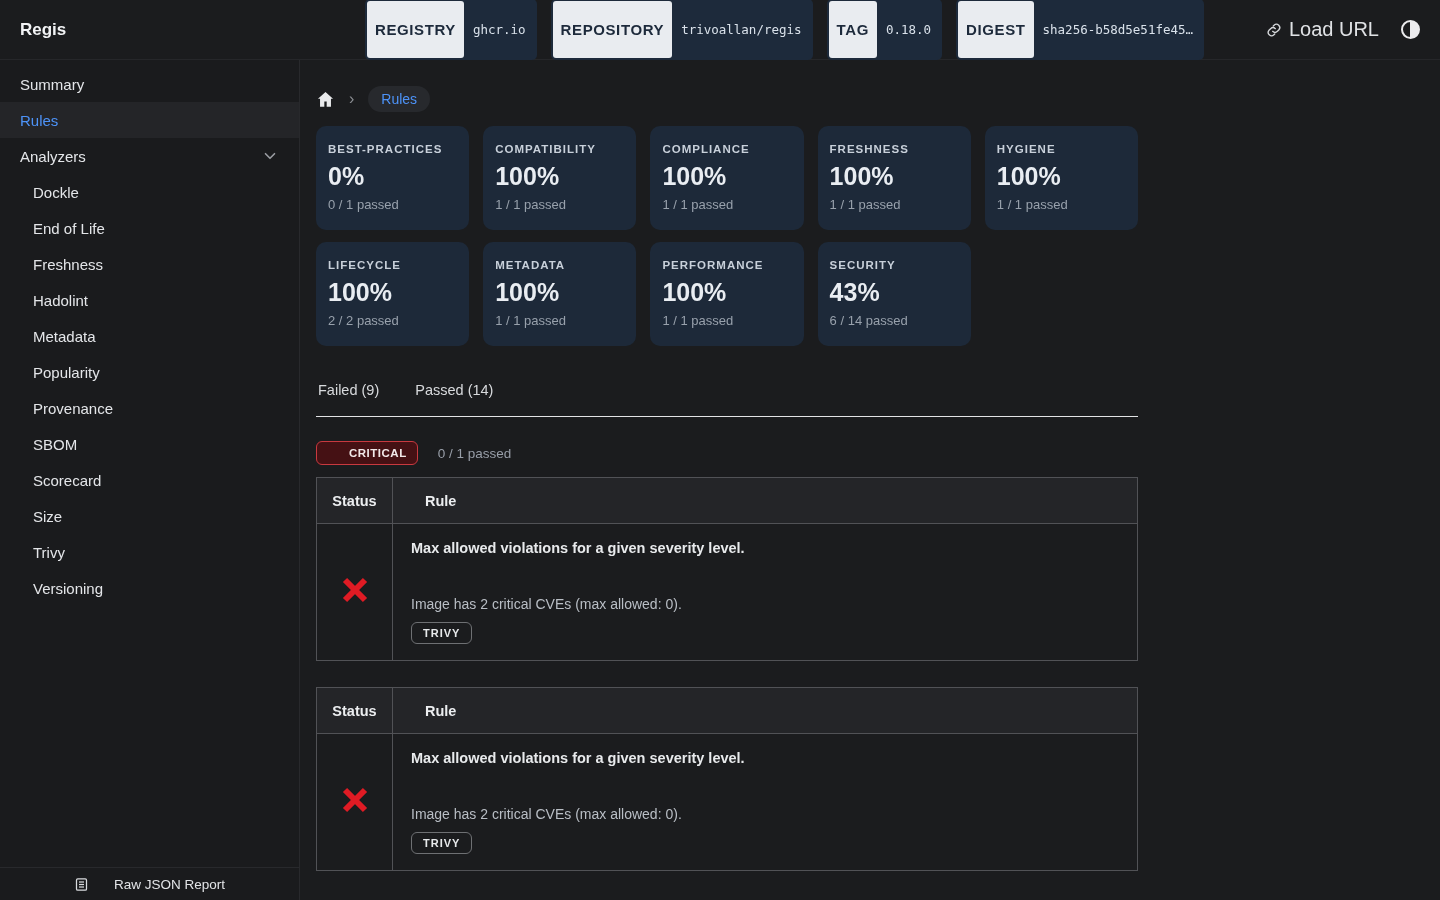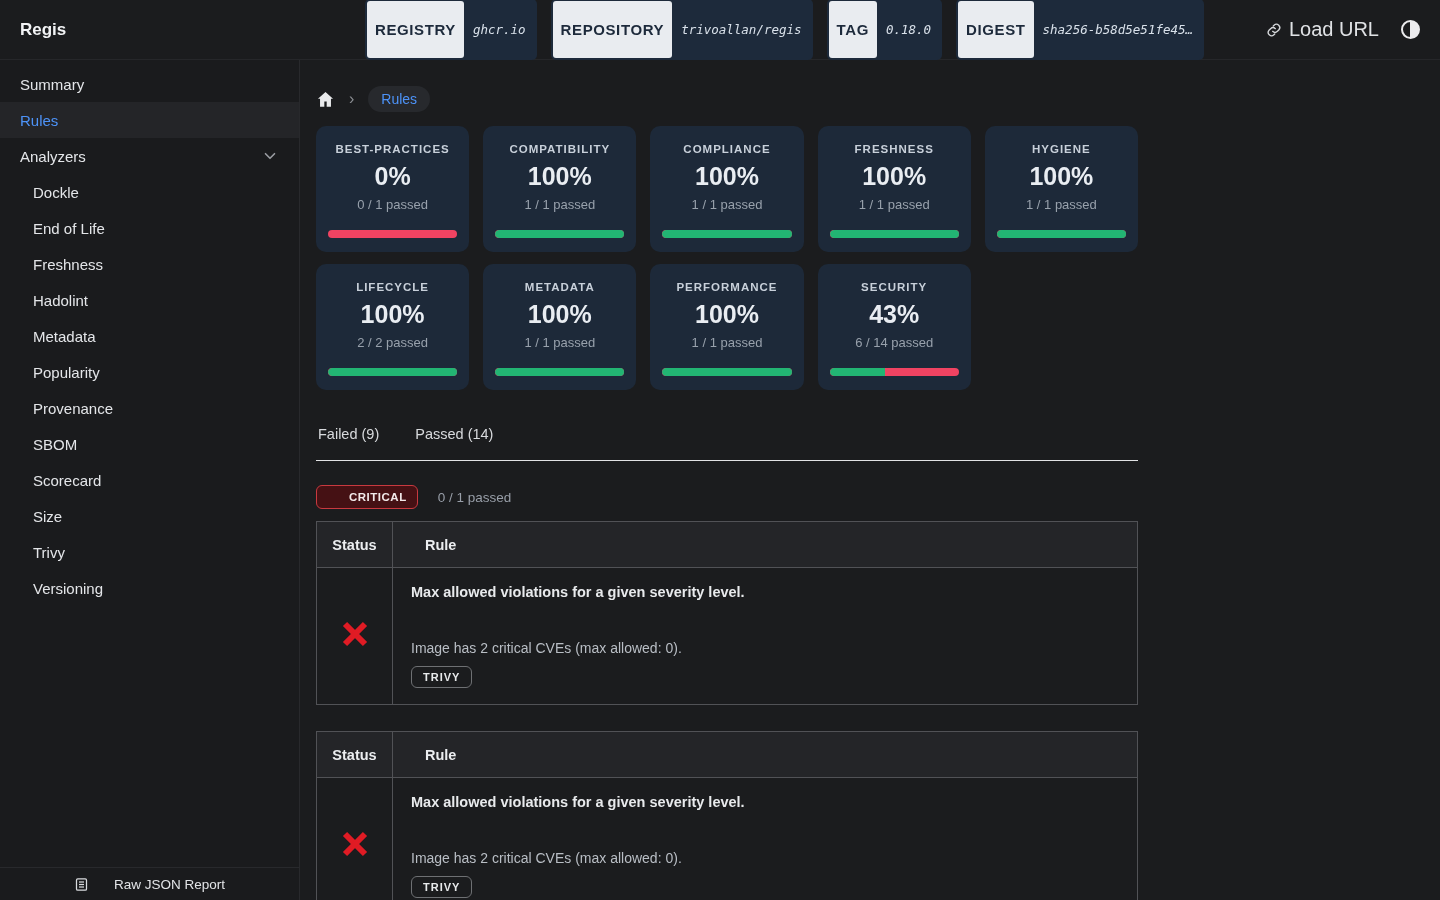--- a/index.html
+++ b/index.html
@@ -20,21 +20,21 @@
   .badge {
     display:flex; align-items:center; background:#1d2a3b;
     border-radius:5px; padding:2px; overflow:hidden;
   }
   .badge .b-label {
     background:#e9ecf0; color:#1d2a3b; font-size:15px; font-weight:bold;
     letter-spacing:.6px; padding:20px 8px; border-radius:3px;
   }
   .badge .b-value {
     color:#d9e1ea; font-family:"DejaVu Sans Mono", monospace;
-    font-size:12.5px; padding:4px 9px;font-style:italic;
+    font-size:12.5px; padding:4px 9px;
   }
   .header-right { margin-left:auto; display:flex; align-items:center; gap:22px; }
   .load-url { display:flex; align-items:center; gap:7px; color:#e0e2e5; font-size:20px; cursor:pointer; }
   .half-moon {
     width:19px; height:19px; border-radius:50%;
     border:2px solid #ececee; cursor:pointer;
     background:linear-gradient(90deg, transparent 0 50%, #ececee 50% 100%);
   }
   
   .shell { display:flex; height:840px; }
@@ -63,22 +63,22 @@
   .crumb-pill {
     background:#27292d; color:#4d93f8; font-size:14px;
     padding:5px 13px; border-radius:15px; cursor:pointer;
   }
   
   .cards {
     display:grid; grid-template-columns:repeat(5, 1fr);
     gap:12px 14px; margin-bottom:30px;
   }
   .card {
-    background:#1d2939; border-radius:10px; height:126px;
-    padding:17px 12px 14px; text-align:center;
+    background:#1d2939; border-radius:10px; height:104px;
+    padding:17px 12px 14px; 
     display:flex; flex-direction:column;
   }
   .card-title {
     font-size:11.5px; font-weight:bold; letter-spacing:1px;
     color:#c8d0da; margin-bottom:7px; white-space:nowrap;
   }
   .card-pct { font-size:25px; font-weight:bold; color:#e9edf2; margin-bottom:6px; }
   .card-passed { font-size:13px; color:#98a1ac; margin-bottom:13px; }
   .bar { height:8px; border-radius:4px; background:#f04362; overflow:hidden; margin-top:auto; }
   .bar-fill { height:100%; background:#22b573; border-radius:4px 0 0 4px; }

